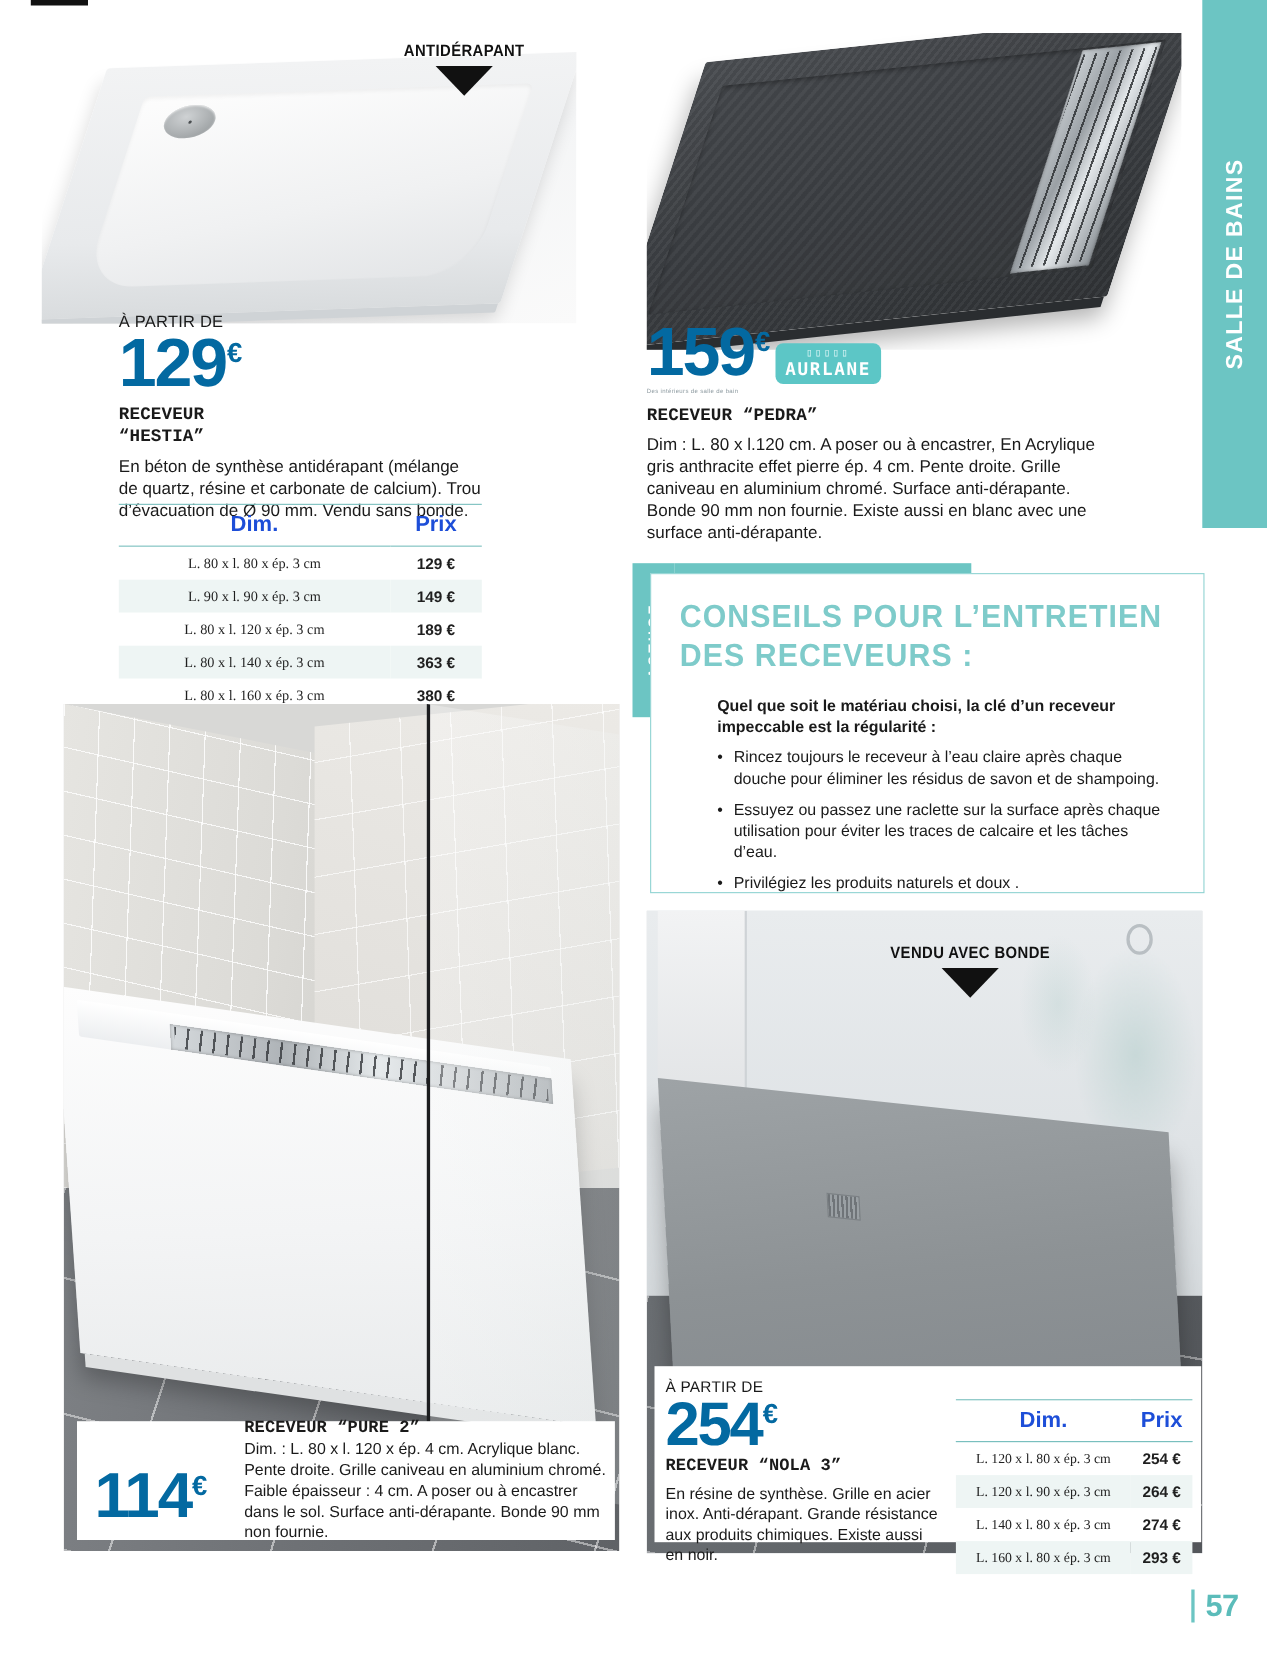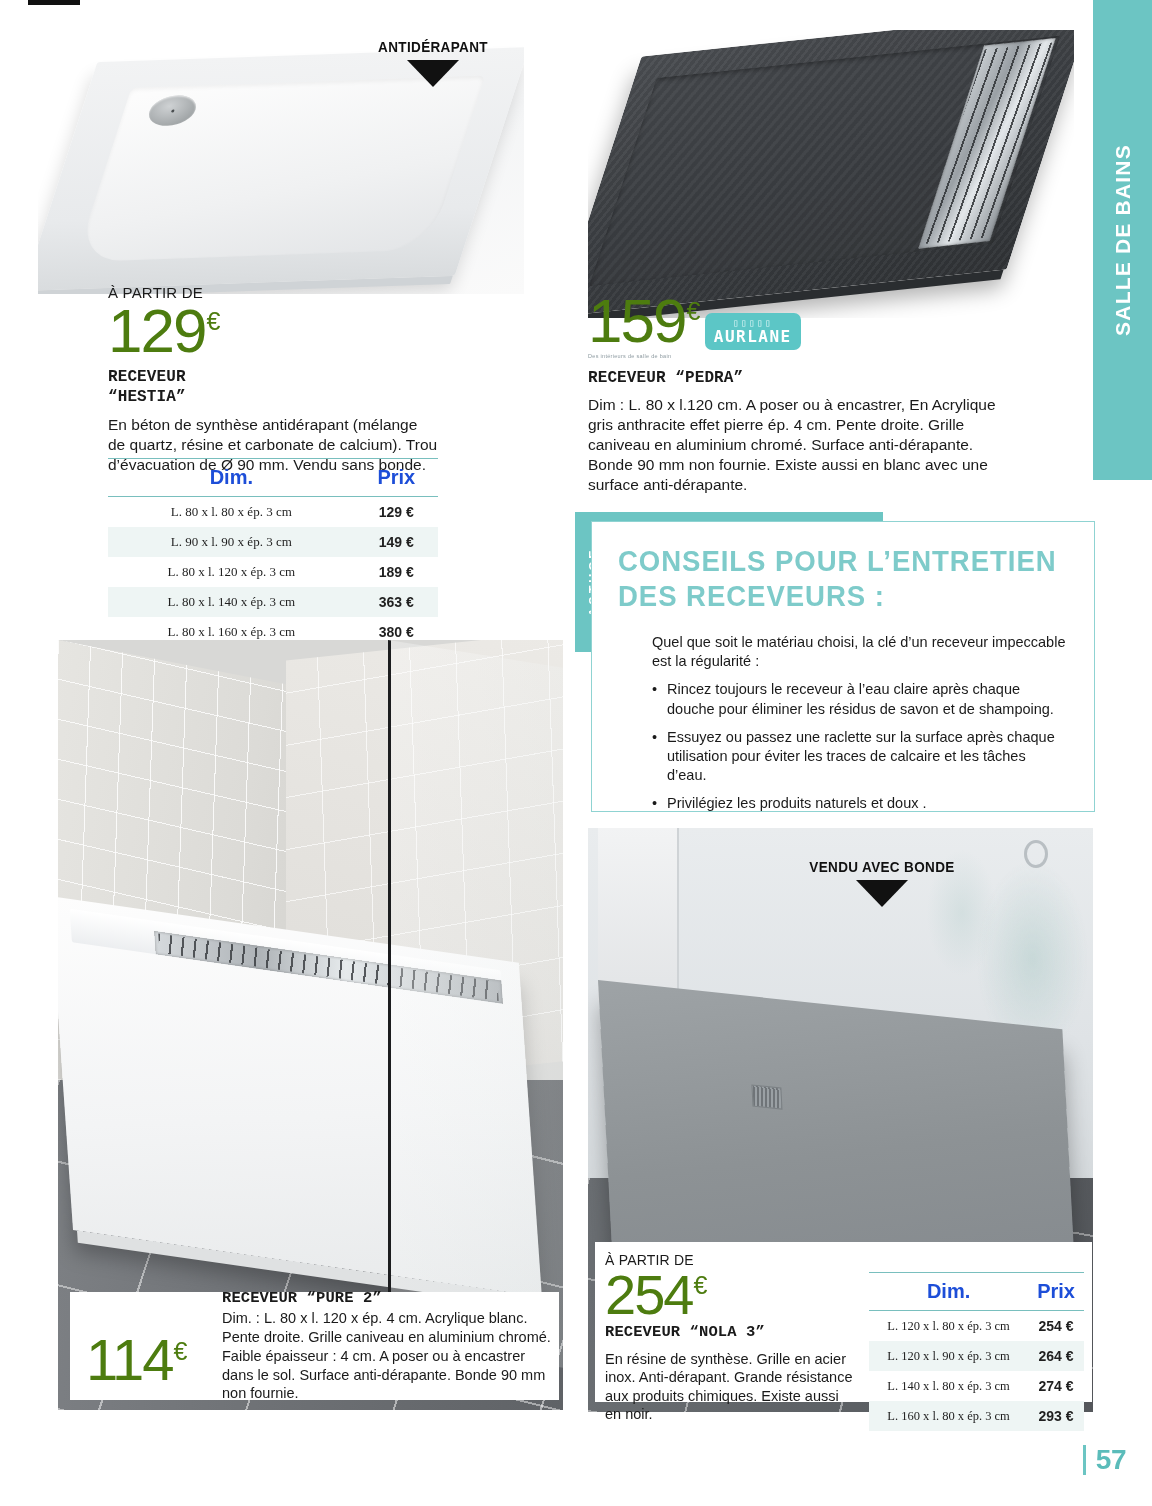--- a/index.html
+++ b/index.html
@@ -110,22 +110,22 @@
   }
   .pedra-grille::after{
     content:""; position:absolute; inset:4px 2px;
     background:repeating-linear-gradient(92deg, #2f3235 0 2px, transparent 2px 11px);
     opacity:.85;
   }
 
   
   .apartir { font-size:15px; letter-spacing:.2px; color:#1a1a1a; }
   .bigprice{
-    font-weight:normal; font-size:62px; line-height:.95; letter-spacing:-2px;
-    color:#4d7c0f; display:inline-block;
+    font-weight:bold; font-size:62px; line-height:.95; letter-spacing:-2px;
+    color:#0369a1; display:inline-block;
   }
   .bigprice .cur{ font-size:25px; letter-spacing:0; vertical-align:super; margin-left:1px; }
   .prodtitle{ font-weight:bold; font-size:16px; line-height:1.25; letter-spacing:.1px;font-family:Liberation Mono, monospace; }
   .proddesc{ font-size:15.5px; line-height:1.3; }
 
   
   .blk-hestia{ position:absolute; left:108px; top:284px; width:330px; }
   .blk-hestia .apartir{ margin-bottom:1px; }
   .blk-hestia .prodtitle{ margin-top:6px; }
   .blk-hestia .proddesc{ margin-top:8px; }
@@ -175,21 +175,21 @@
   .astuce-box{
     position:absolute; left:16px; top:9px; right:0; bottom:0;
     border:1.5px solid #8fd3d2; background:#fff;
   }
   .astuce-title{
     margin:22px 0 0 26px; color:#7ecbca; font-weight:bold;
     font-size:29px; line-height:1.22; letter-spacing:1px;
     transform:scaleX(.95); transform-origin:left center;
   }
   .astuce-body{ margin:18px 26px 0 60px; }
-  .astuce-lead{ font-weight:normal; font-size:14.5px; line-height:1.3; }
+  .astuce-lead{ font-weight:bold; font-size:14.5px; line-height:1.3; }
   .astuce-list{ margin-top:10px; }
   .astuce-li{
     position:relative; padding-left:15px; margin-bottom:9px;
     font-size:14.5px; line-height:1.32;
   }
   .astuce-li::before{ content:"•"; position:absolute; left:0; top:0; }
 
   
   .photo-pure{
     position:absolute; left:58px; top:640px; width:505px; height:770px;
@@ -348,21 +348,21 @@
   <div class="photo-hestia">
     <div class="hestia-bg"></div>
     <div class="hestia-tray">
       <div class="hestia-slab">
         <div class="hestia-basin"></div>
         <div class="hestia-drain"></div>
       </div>
     </div>
   </div>
 
-  <div class="callout" style="left:337px; top:38px; width:192px;">
+  <div class="callout" style="left:326px; top:38px; width:192px;">
     <div class="lbl">ANTIDÉRAPANT</div>
     <div class="tri"></div>
   </div>
 
   <div class="blk-hestia">
     <div class="apartir">À PARTIR DE</div>
     <div class="bigprice"><span>129</span><span class="cur">€</span></div>
     <div class="prodtitle">
       <div>RECEVEUR</div>
       <div>“HESTIA”</div>

